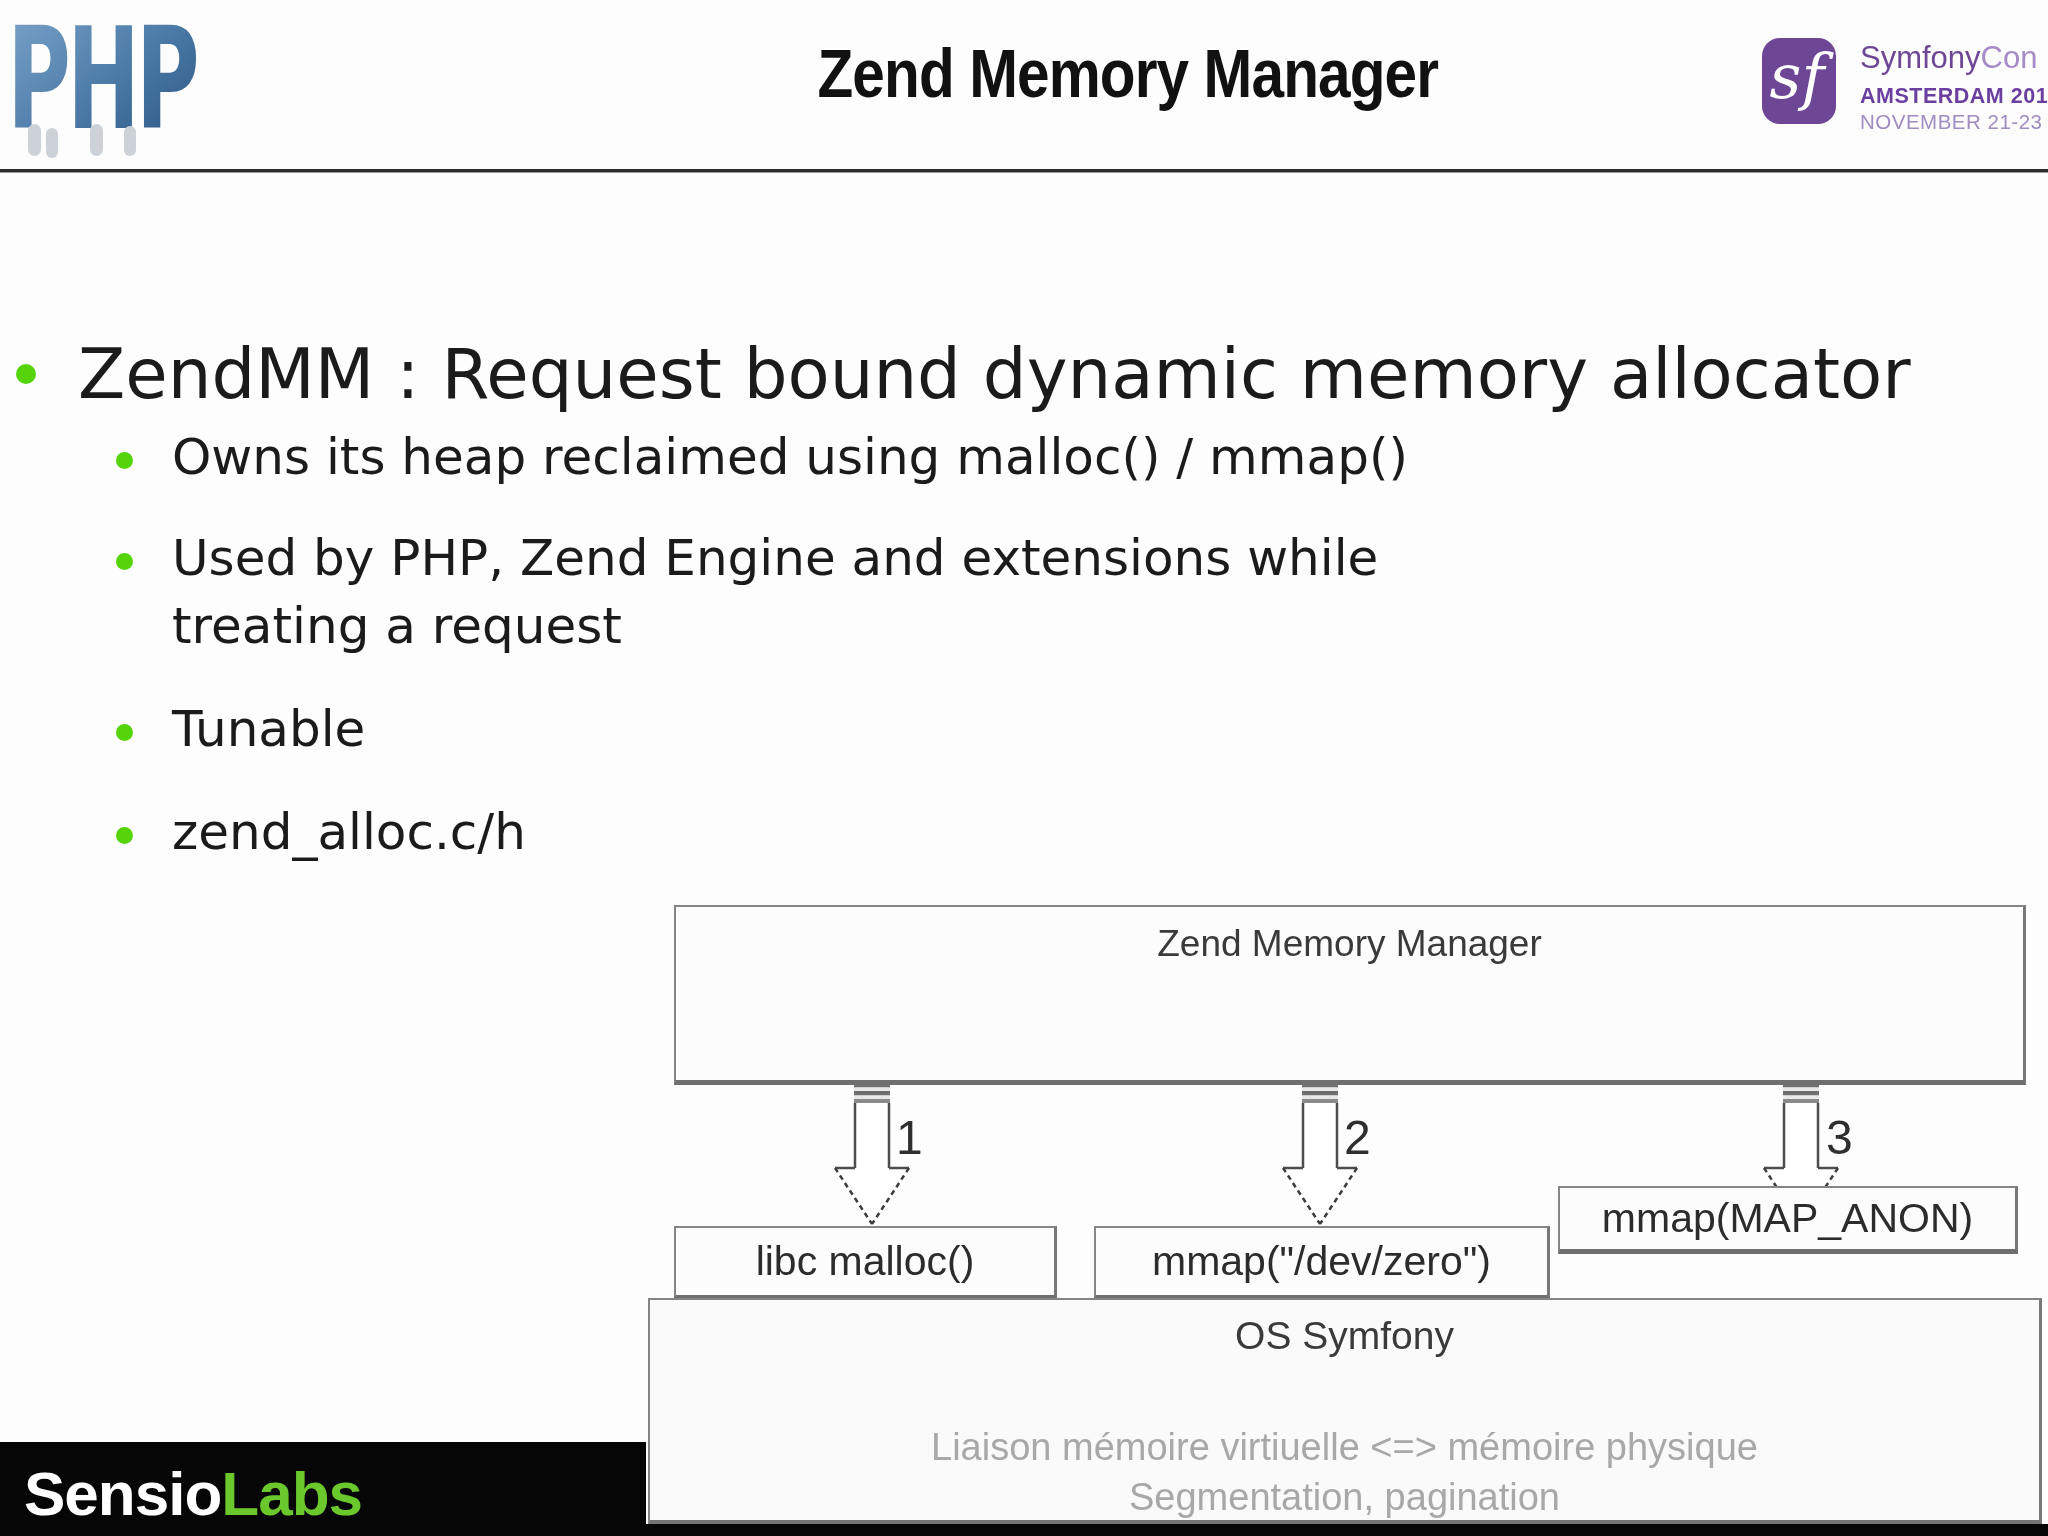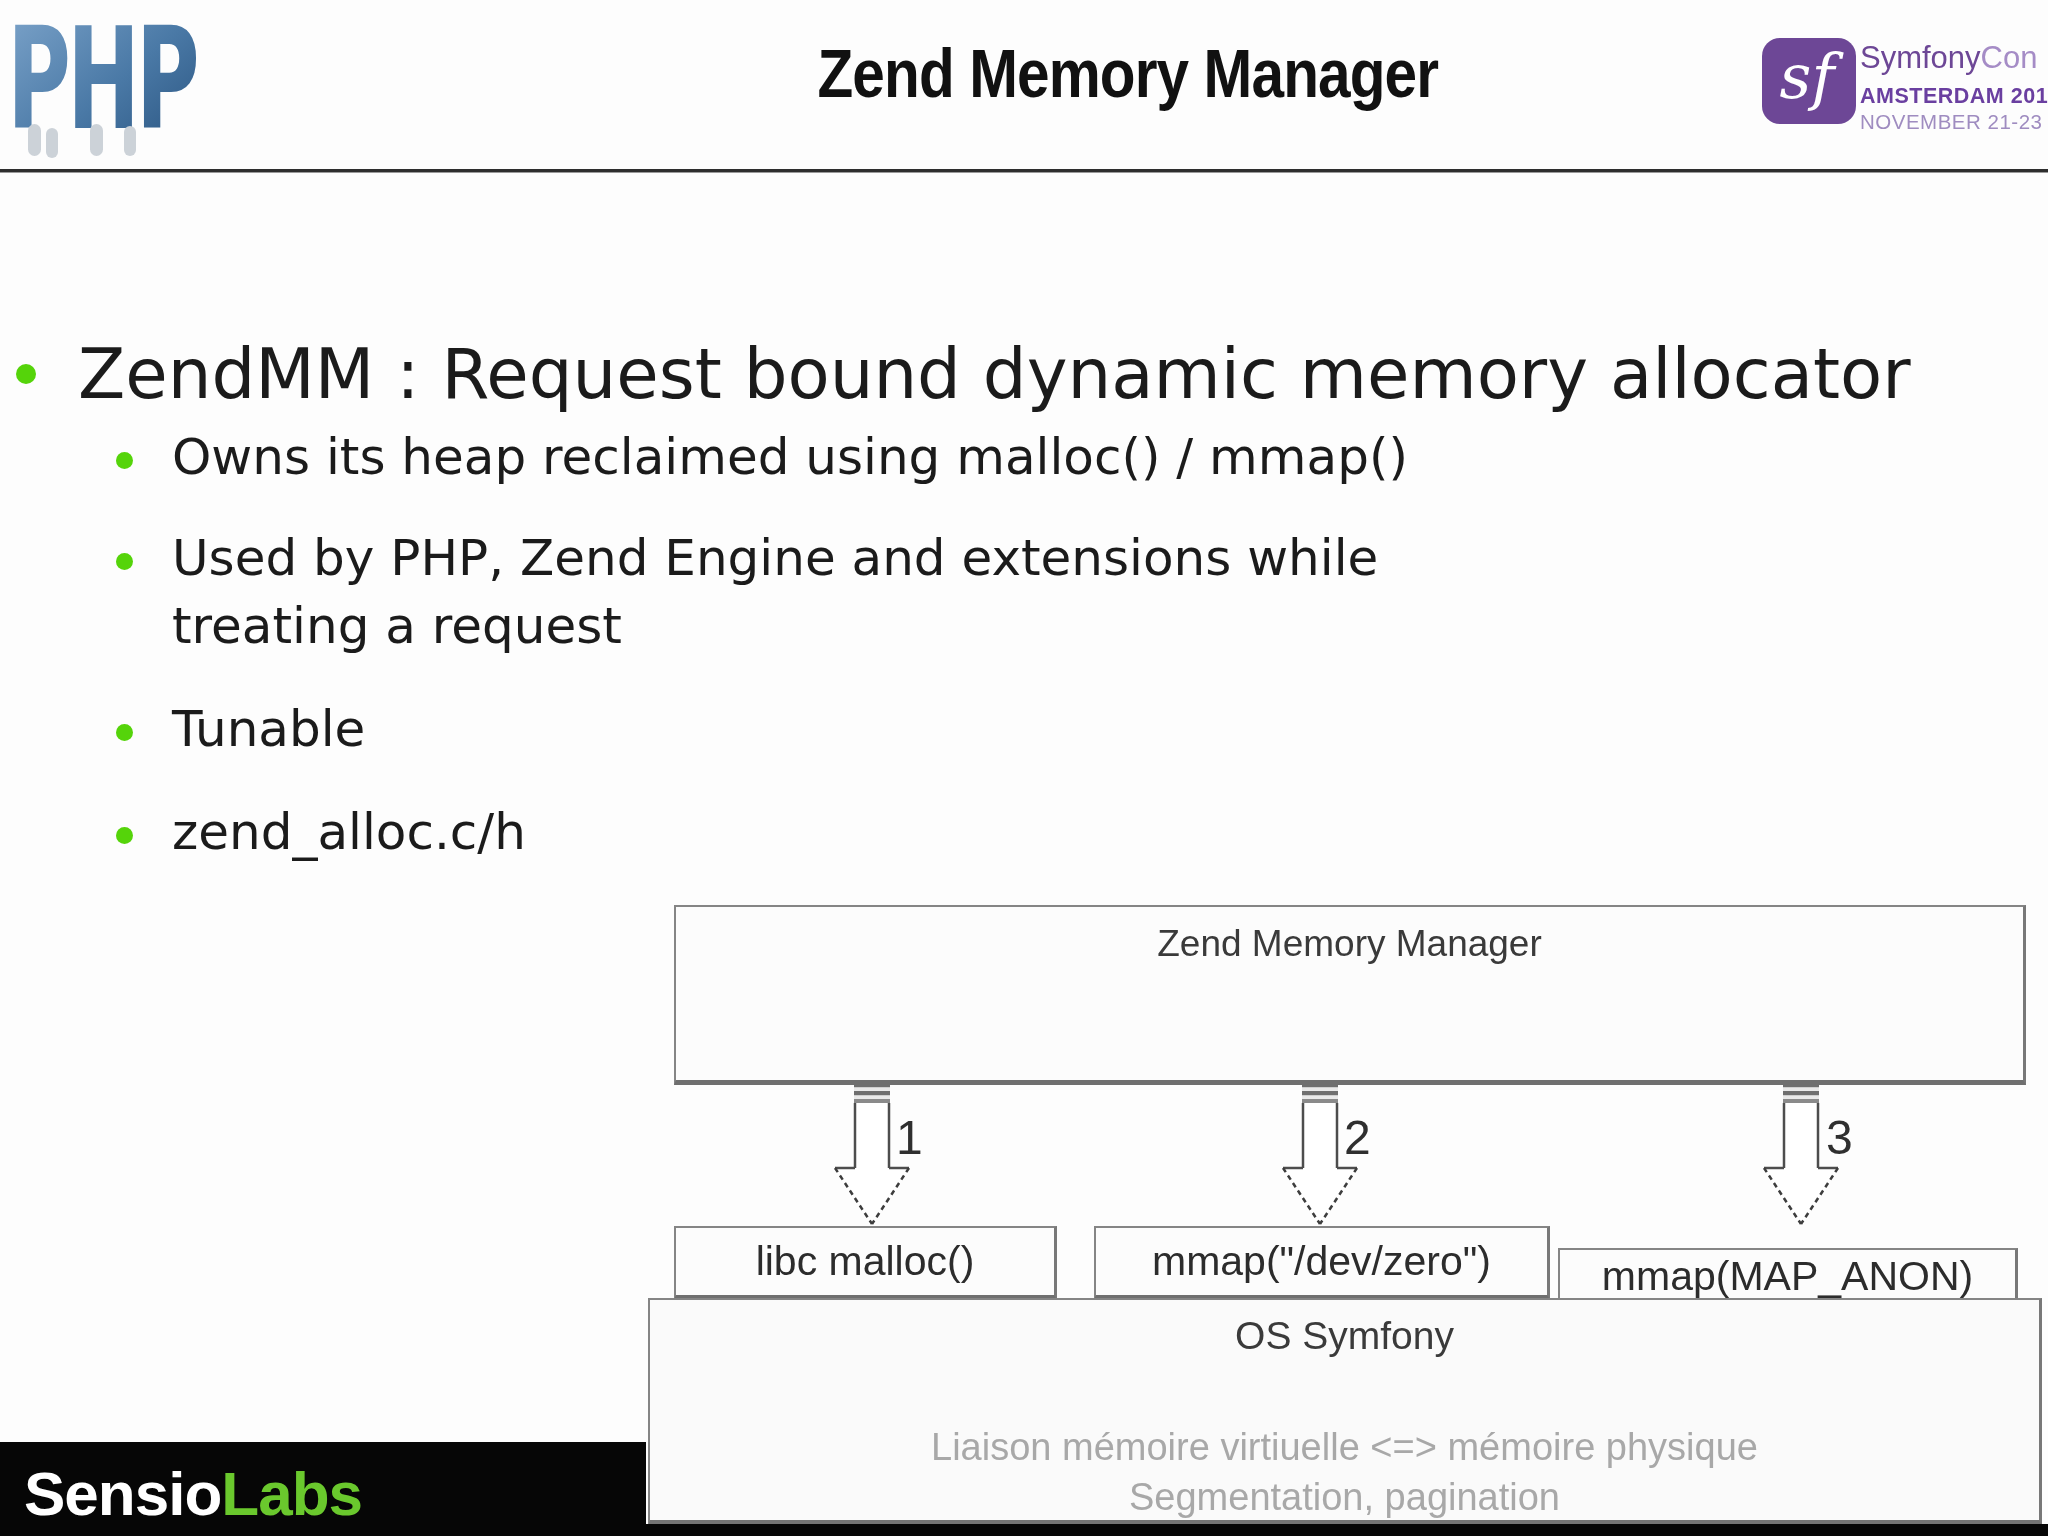--- a/index.html
+++ b/index.html
@@ -16,21 +16,21 @@
   .php-logo{position:absolute;left:6px;top:6px;width:195px;height:156px;}
   .slide-title-wrap{position:absolute;left:0;top:34px;width:2048px;text-align:center;}
   .slide-title{
     position:relative;left:104px;display:inline-block;
     font-family:"Liberation Sans",sans-serif;
     font-weight:bold;font-size:68px;color:#111;
     transform:scaleX(0.86);transform-origin:center;
     letter-spacing:-1px;white-space:nowrap;
   }
   .sf-badge{
-    position:absolute;left:1762px;top:38px;width:94px;height:86px;
+    position:absolute;left:1762px;top:38px;width:74px;height:86px;
     border-radius:18px;display:flex;align-items:center;justify-content:center;
   }
   .sf-badge span{
     font-family:"DejaVu Serif","Liberation Serif",serif;
     font-style:italic;font-size:62px;color:#fff;line-height:1;
     transform:translate(-2px,-4px);
   }
   .sfc-text{position:absolute;left:1860px;top:42px;width:190px;line-height:1;}
   .sfc-line1{font-family:"Liberation Sans",sans-serif;font-size:31px;letter-spacing:0;white-space:nowrap;}
   .sfc-line2{font-family:"Liberation Sans",sans-serif;font-size:21.5px;font-weight:bold;margin-top:13px;letter-spacing:.5px;white-space:nowrap;}
@@ -51,21 +51,21 @@
   .dbox .cap{position:absolute;left:0;width:100%;text-align:center;
     font-family:"Liberation Sans",sans-serif;white-space:nowrap;}
   .zmm-box{left:674px;top:905px;width:1352px;height:180px;}
   .zmm-title{top:16px;font-size:37px;color:#3a3a3a;}
   .zmm-sub{top:122px;font-size:36px;color:#adadad;}
   .leaf-label{position:absolute;top:0;left:0;width:100%;height:100%;
     display:flex;align-items:center;justify-content:center;
     font-family:"Liberation Sans",sans-serif;font-size:41px;color:#2c2c2c;white-space:nowrap;}
   .box-libc{left:674px;top:1226px;width:383px;height:74px;}
   .box-devzero{left:1094px;top:1226px;width:456px;height:74px;}
-  .box-anon{left:1558px;top:1248px;width:460px;height:60px;}
+  .box-anon{left:1558px;top:1186px;width:460px;height:68px;}
   .kernel-box{left:648px;top:1298px;width:1394px;height:228px;background:#fafafa;border-bottom:6px solid #747474;}
   .kernel-title{top:14px;font-size:39px;color:#3a3a3a;}
   .kernel-line1{top:126px;font-size:38px;color:#a8a8a8;}
   .kernel-line2{top:176px;font-size:38px;color:#a8a8a8;}
   .arrow{position:absolute;top:1083px;width:80px;height:146px;}
   .arrow-num{position:absolute;top:1110px;font-family:"Liberation Sans",sans-serif;
     font-size:48px;color:#2f2f2f;}
   
   .footer-bar{position:absolute;left:0;top:1442px;width:646px;height:94px;background:#060606;}
   .footer-strip{position:absolute;left:0;top:1524px;width:2048px;height:12px;background:#060606;}

